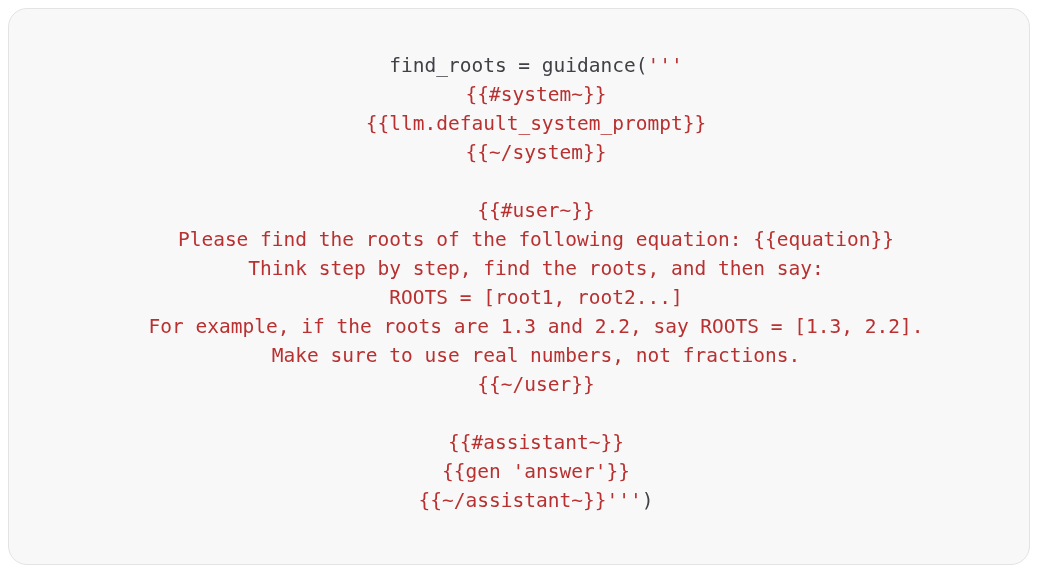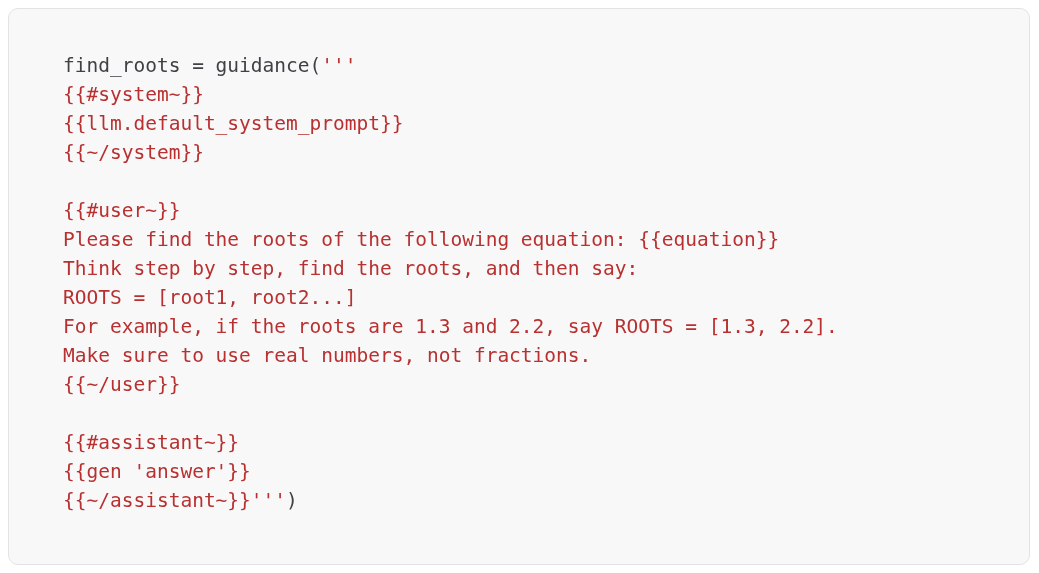--- a/index.html
+++ b/index.html
@@ -16,22 +16,23 @@
     height: 573px;
   }
   .code-card {
     position: absolute;
     left: 8px;
     top: 8px;
     right: 9px;
     bottom: 8px;
     background: var(--box-bg, #f8f8f9);
     border: 1px solid var(--box-border, #e3e3e6);
-    border-radius: 10px;
+    border-radius: 19px;
     overflow: hidden;
+    text-align: center;
   }
   .code {
     padding: 42px 20px 20px 54px;
     font-family: "DejaVu Sans Mono", "Liberation Mono", monospace;
     font-size: 19.5px;
     line-height: 29px;
     white-space: pre;
   }
   .code .line {
     height: 29px;

